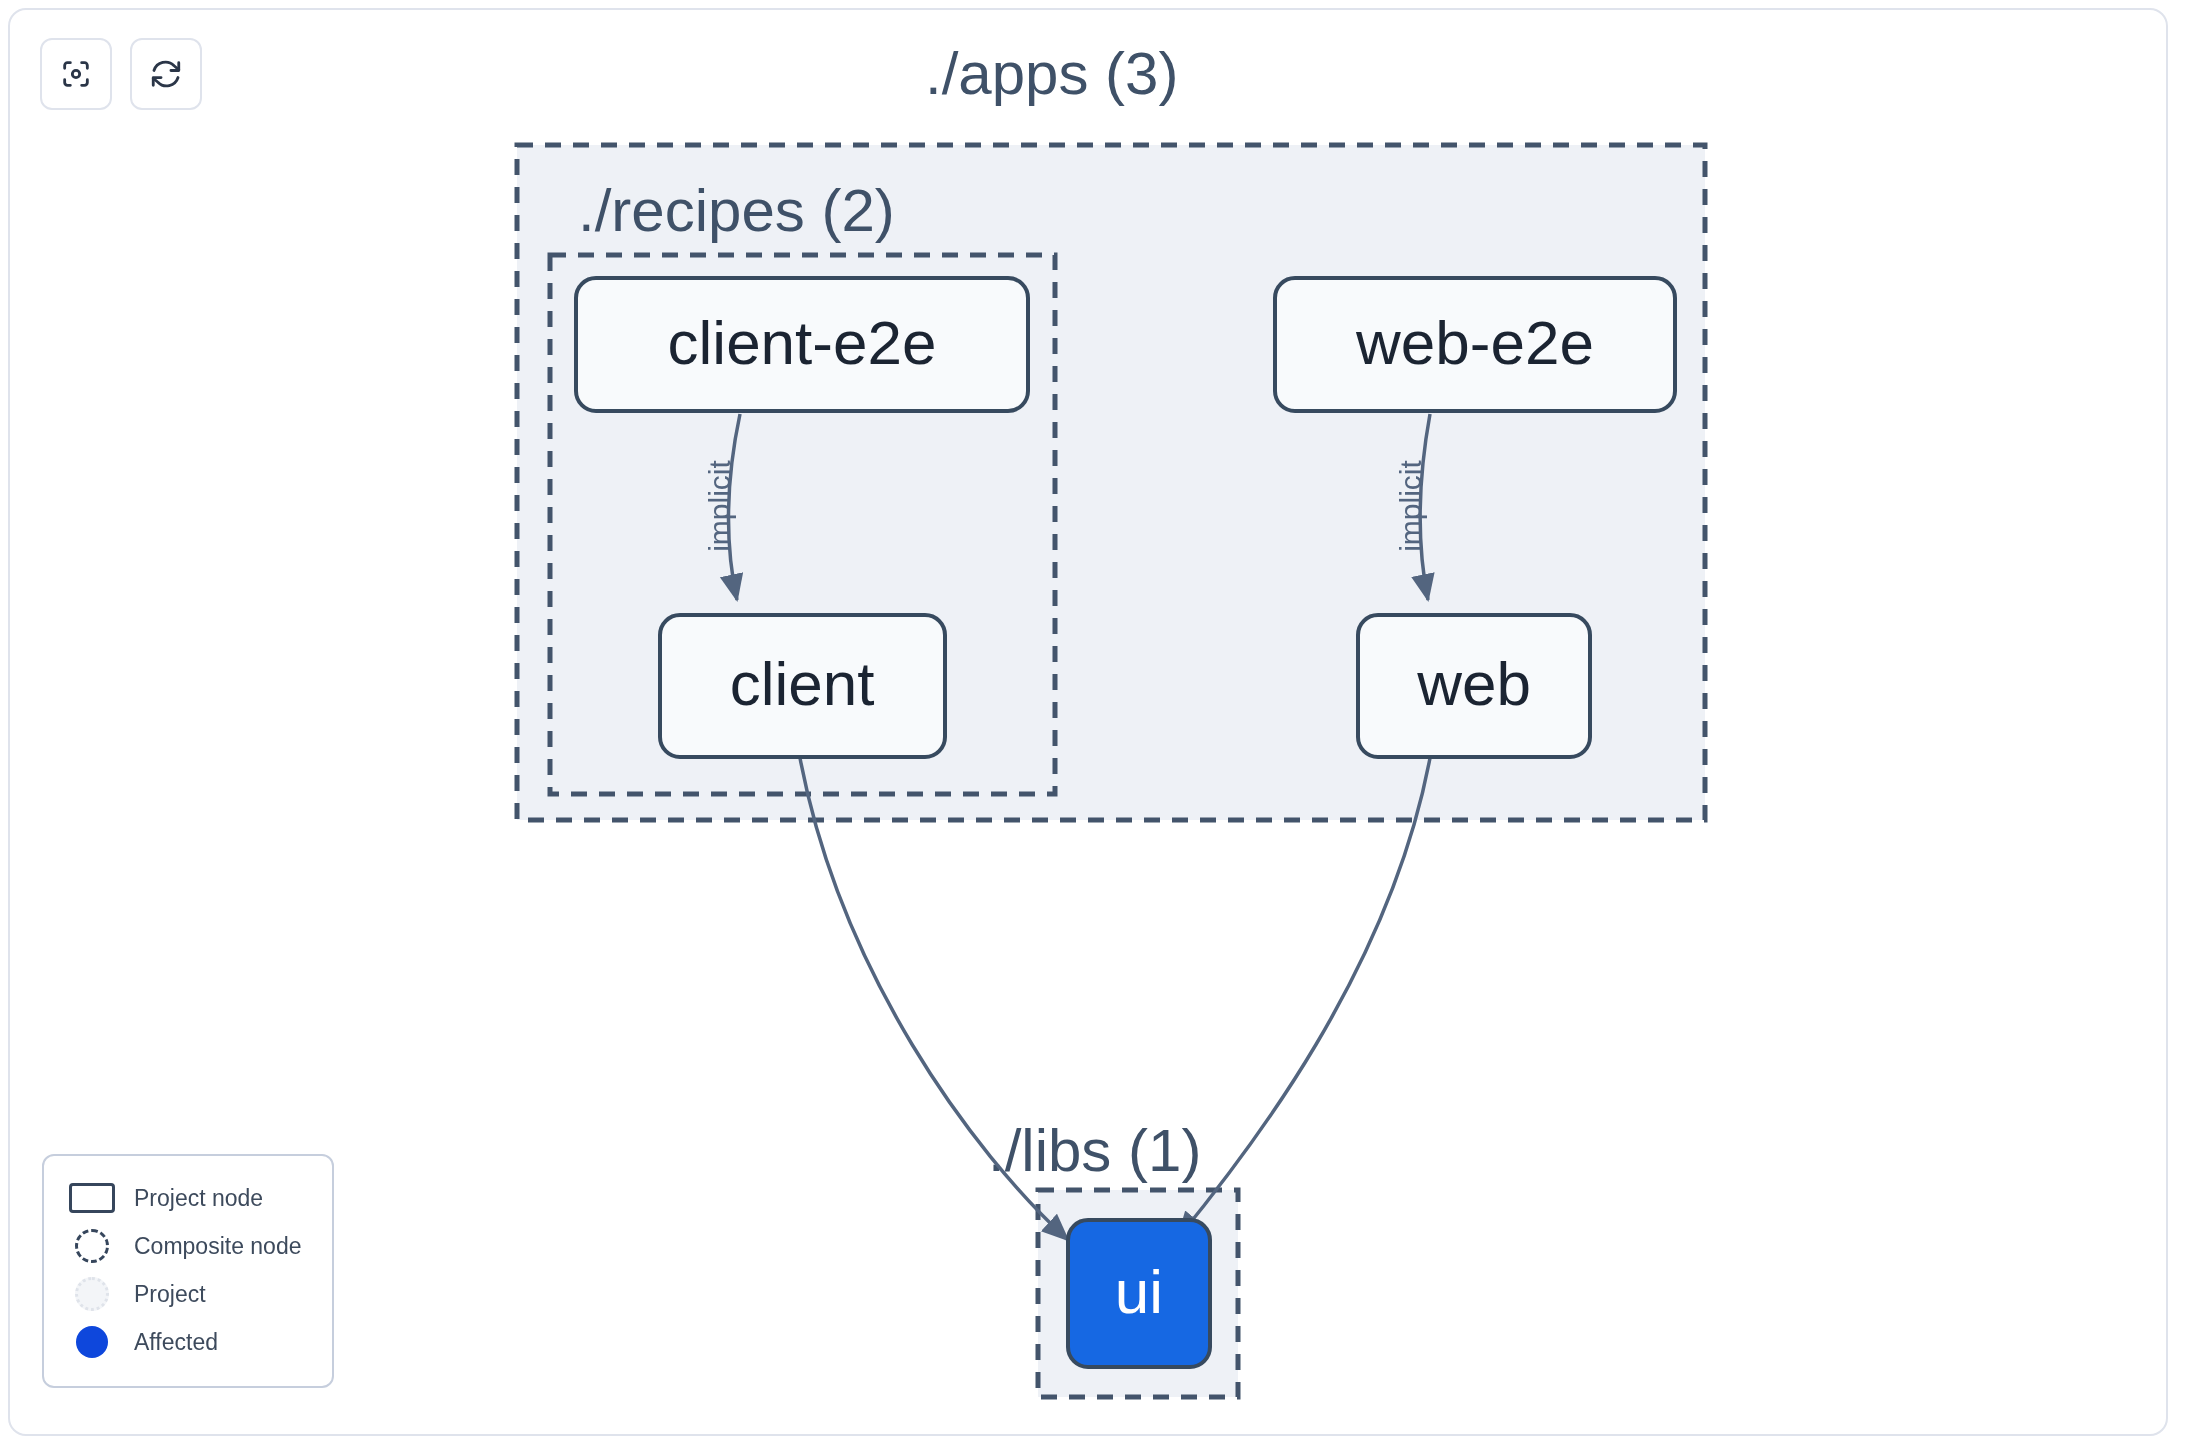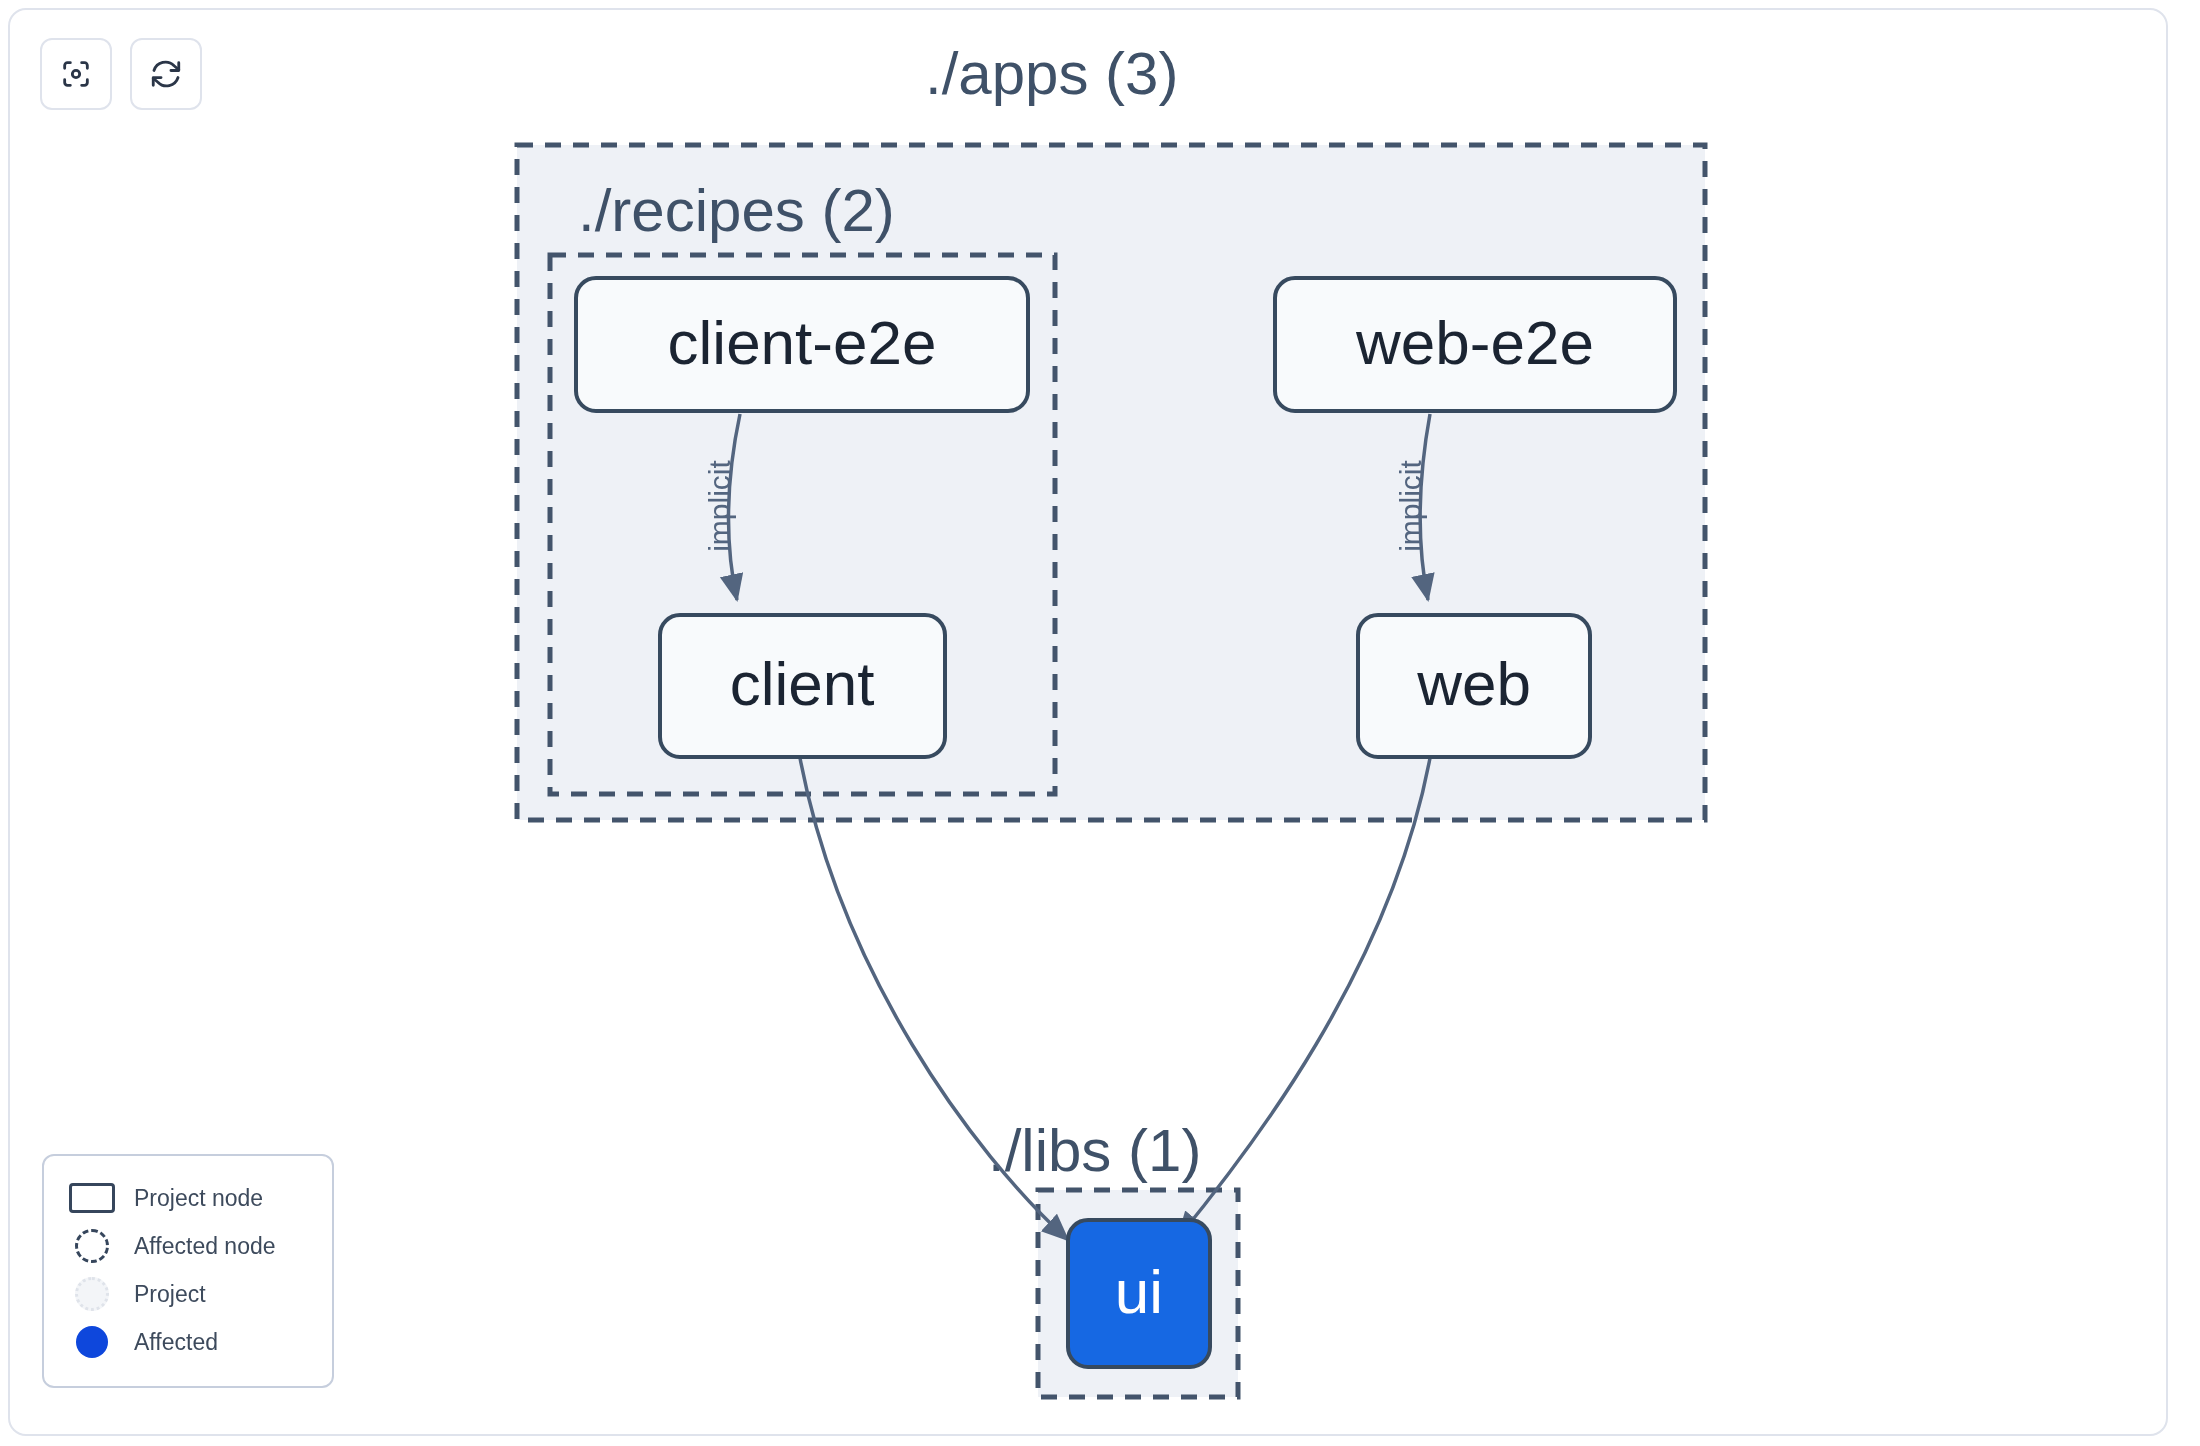--- a/index.html
+++ b/index.html
@@ -271,21 +271,21 @@
     <div class="legend-row">
       <span class="legend-swatch">
         <span class="sw-project"></span>
       </span>
       <span class="legend-text">Project node</span>
     </div>
     <div class="legend-row">
       <span class="legend-swatch">
         <span class="sw-composite"></span>
       </span>
-      <span class="legend-text">Affected node</span>
+      <span class="legend-text">Composite node</span>
     </div>
     <div class="legend-row">
       <span class="legend-swatch">
         <span class="sw-affected"></span>
       </span>
       <span class="legend-text">Project</span>
     </div>
     <div class="legend-row">
       <span class="legend-swatch">
         <span class="sw-touched"></span>

